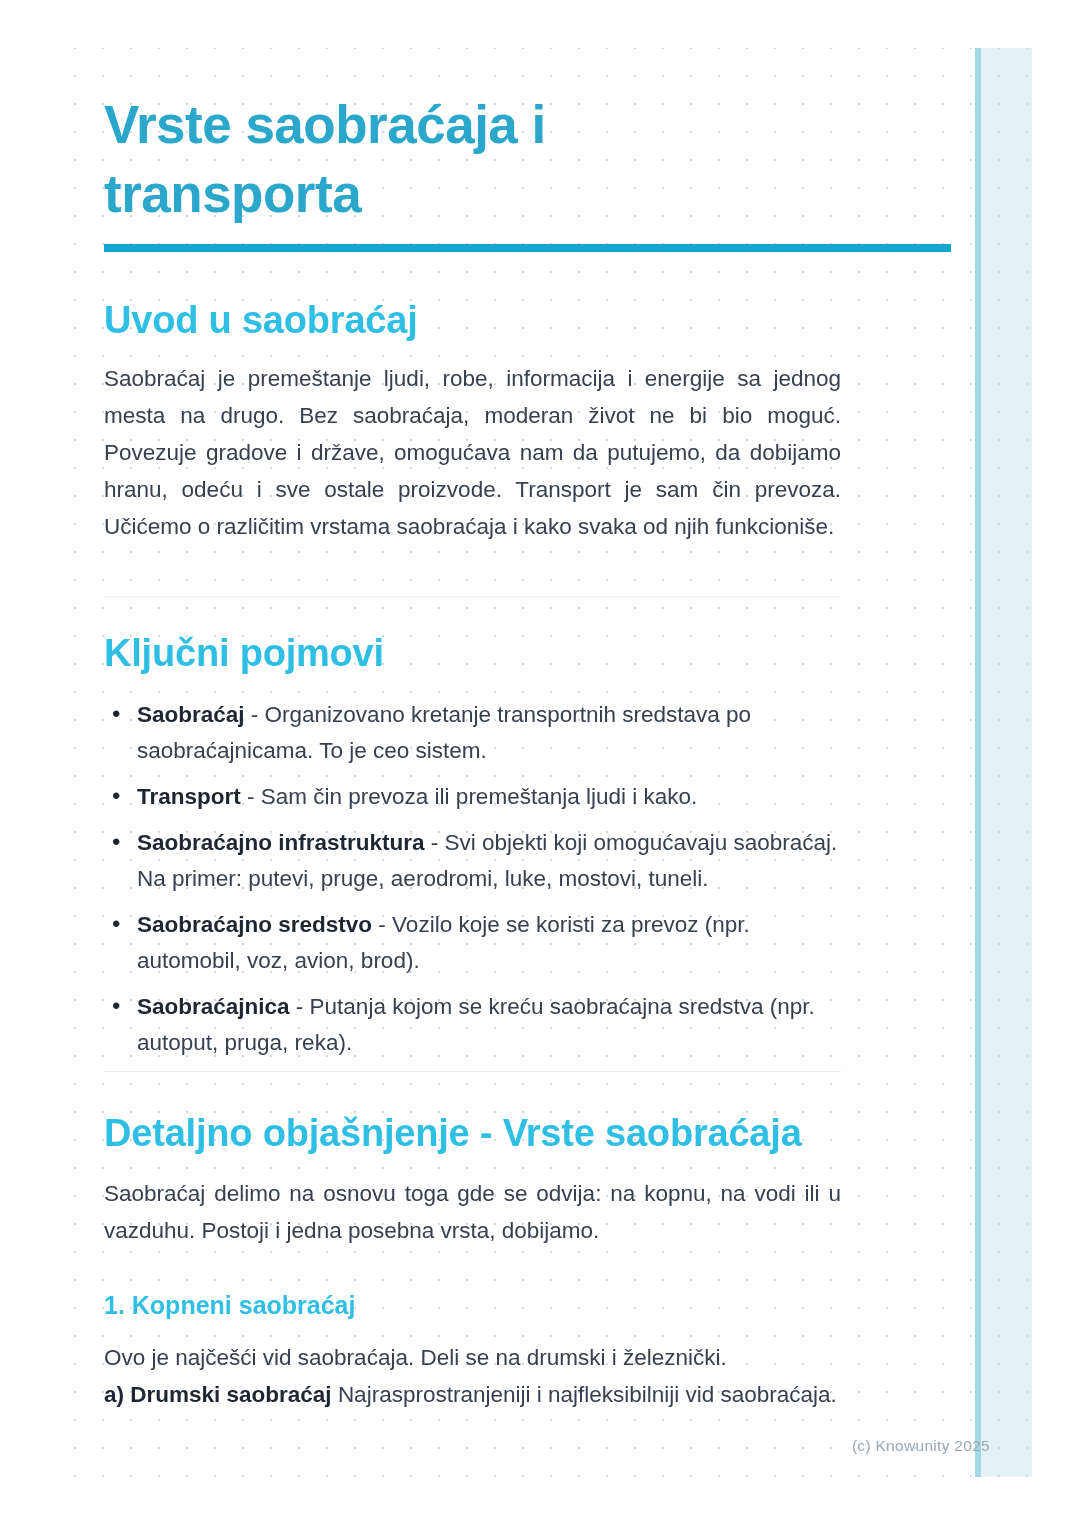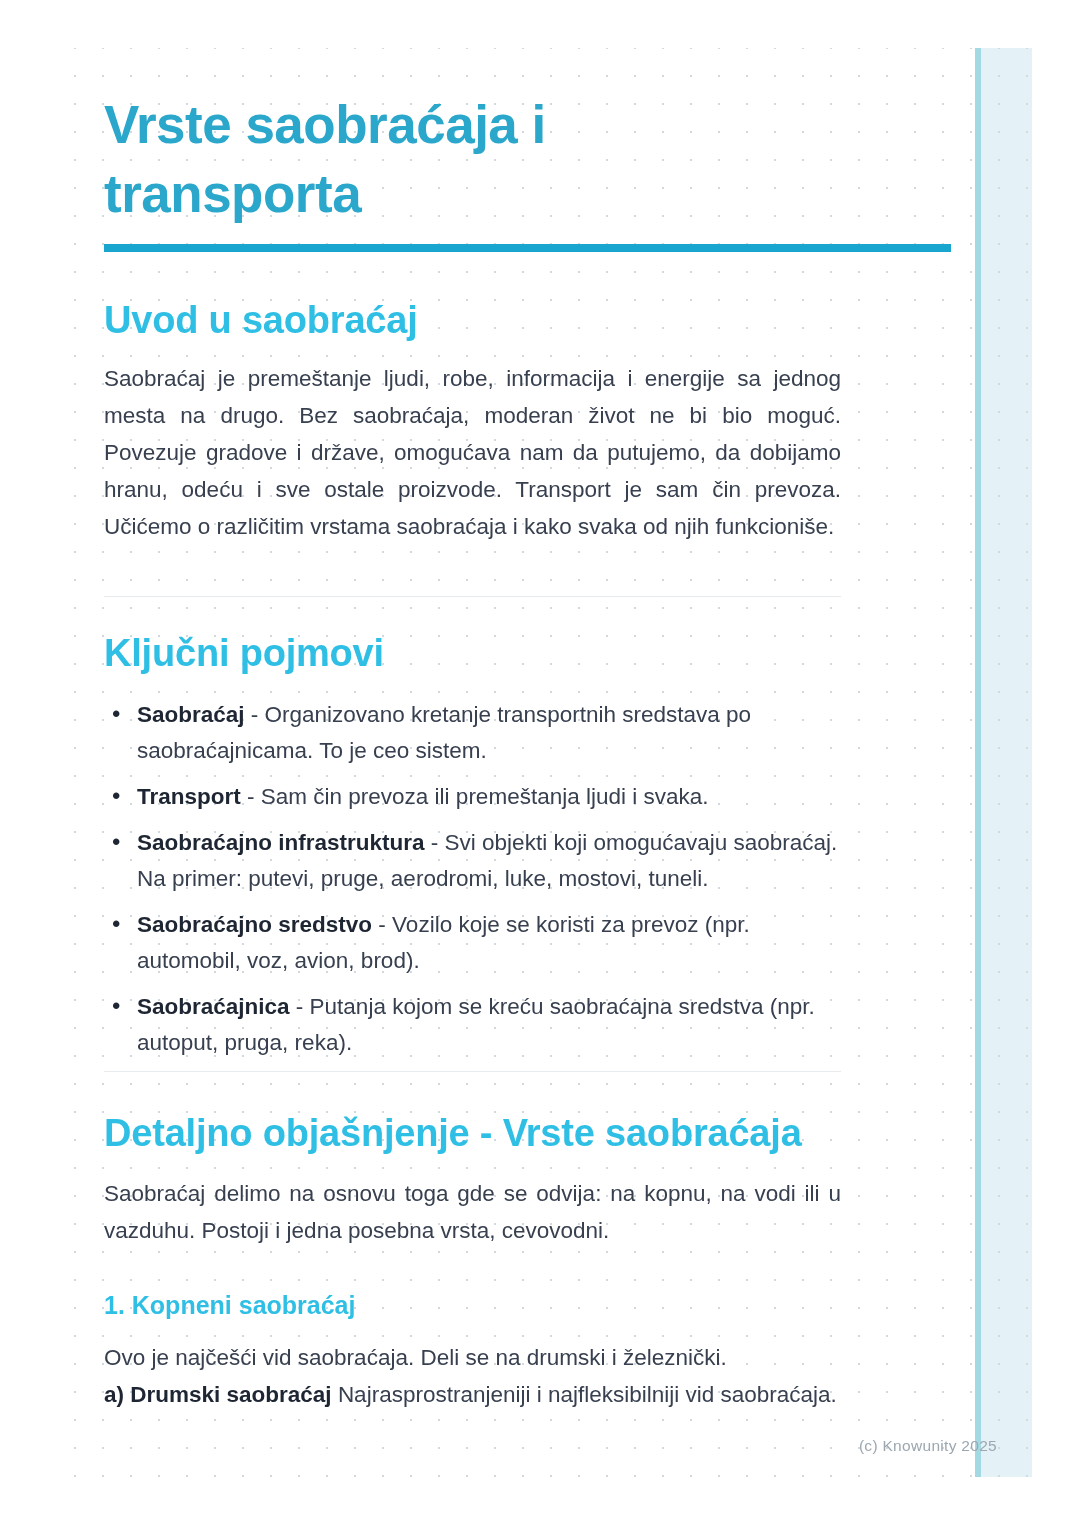--- a/index.html
+++ b/index.html
@@ -88,21 +88,21 @@
   }
   b, strong { font-weight:bold; color:var(--strong-color, #1E2633); }
 
   .h3-sub {
     margin:40px 0 0 0;
     font-size:25px; line-height:32px; font-weight:bold;
     color:var(--heading-color, #2FBFE5);
   }
 
   .footer-copyright {
-    position:absolute; top:1437px; right:83px; z-index:3;
+    position:absolute; top:1437px; right:90px; z-index:3;
     font-size:15.5px; letter-spacing:0.3px;
     color:var(--footer-color, #9CA7B0);
   }
 </style>
 </head>
 <body>
 
 <div class="side-panel"></div>
 <div class="side-line"></div>
 <div class="dot-grid"></div>
@@ -118,40 +118,40 @@
   <hr class="divider">
 
   <h2 class="h2 h2-key">Ključni pojmovi</h2>
   <ul class="terms">
     <li>
       <b>Saobraćaj</b>
       <span>- Organizovano kretanje transportnih sredstava po saobraćajnicama. To je ceo sistem.</span>
     </li>
     <li>
       <b>Transport</b>
-      <span>- Sam čin prevoza ili premeštanja ljudi i svaka.</span>
+      <span>- Sam čin prevoza ili premeštanja ljudi i kako.</span>
     </li>
     <li>
       <b>Saobraćajno infrastruktura</b>
       <span>- Svi objekti koji omogućavaju saobraćaj. Na primer: putevi, pruge, aerodromi, luke, mostovi, tuneli.</span>
     </li>
     <li>
       <b>Saobraćajno sredstvo</b>
       <span>- Vozilo koje se koristi za prevoz (npr. automobil, voz, avion, brod).</span>
     </li>
     <li>
       <b>Saobraćajnica</b>
       <span>- Putanja kojom se kreću saobraćajna sredstva (npr. autoput, pruga, reka).</span>
     </li>
   </ul>
 
   <hr class="divider divider-2">
 
   <h2 class="h2 h2-detail">Detaljno objašnjenje - Vrste saobraćaja</h2>
-  <p class="body-p p-detail">Saobraćaj delimo na osnovu toga gde se odvija: na kopnu, na vodi ili u vazduhu. Postoji i jedna posebna vrsta, cevovodni.</p>
+  <p class="body-p p-detail">Saobraćaj delimo na osnovu toga gde se odvija: na kopnu, na vodi ili u vazduhu. Postoji i jedna posebna vrsta, dobijamo.</p>
 
   <h3 class="h3-sub">1. Kopneni saobraćaj</h3>
   <p class="body-p p-sub">Ovo je najčešći vid saobraćaja. Deli se na drumski i železnički.</p>
 
   <p class="body-p p-point">
     <b>a) Drumski saobraćaj</b>
     <span>Najrasprostranjeniji i najfleksibilniji vid saobraćaja.</span>
   </p>
 
 </div>

